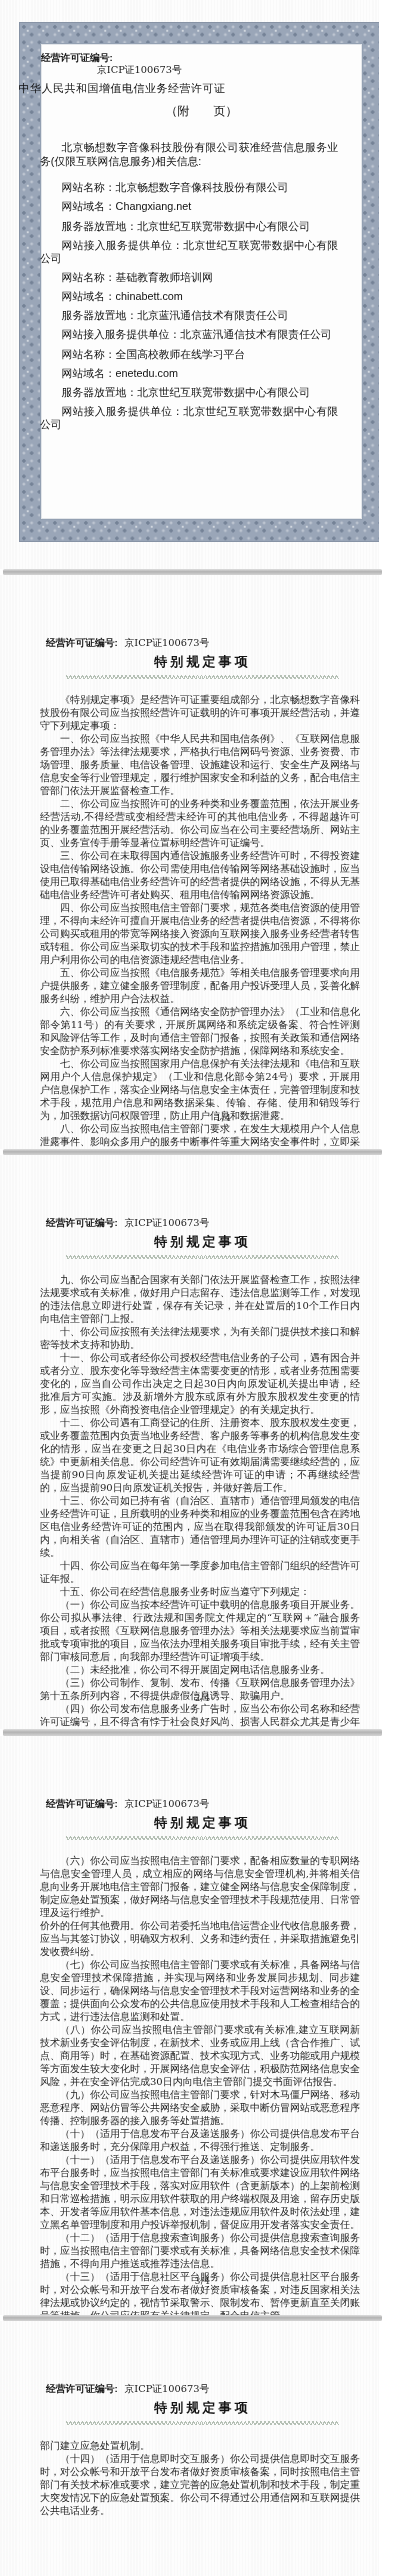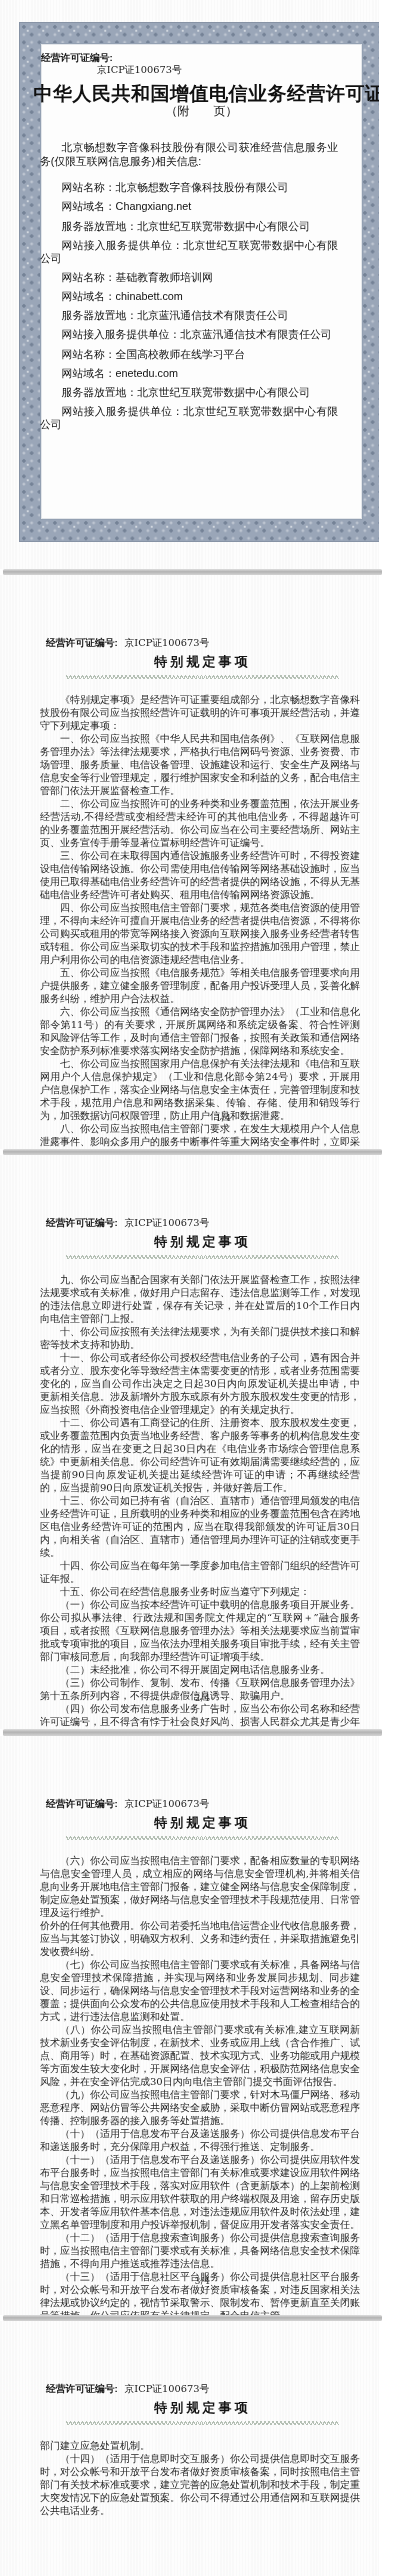--- a/index.html
+++ b/index.html
@@ -58,22 +58,22 @@
     position:absolute;left:41px;top:52px;
     font-family:"Liberation Sans","DejaVu Sans",sans-serif;
     font-weight:700;font-size:9.8px;color:#161616;
   }
   .p1-icp{
     position:absolute;left:97px;top:64px;
     font-size:9.8px;color:#161616;
   }
   .p1-title{
     position:absolute;left:18.5px;top:81px;width:366px;
-    text-align:right;
-    font-weight:700;font-size:19px;letter-spacing:0.5px;color:#101010;
+    text-align:left;
+    font-weight:400;font-size:11px;letter-spacing:0.5px;color:#101010;
   }
   .p1-sub{
     position:absolute;left:18.5px;top:103px;width:366px;
     text-align:center;
     font-weight:400;font-size:12px;color:#101010;
   }
   .p1-body{
     position:absolute;left:40px;top:140px;width:298px;
     font-family:"Liberation Sans","DejaVu Sans",sans-serif;
     font-weight:400;font-size:10.8px;line-height:14px;color:#101010;
@@ -180,21 +180,21 @@
   <div class="sheet sheet3">
     <div class="sp-header">
       <span class="lbl">经营许可证编号:</span>
       <span class="num">京ICP证100673号</span>
     </div>
     <div class="sp-title">特别规定事项</div>
     <div class="wavy"></div>
     <div class="sp-body">
         <p class="para">九、你公司应当配合国家有关部门依法开展监督检查工作，按照法律法规要求或有关标准，做好用户日志留存、违法信息监测等工作，对发现的违法信息立即进行处置，保存有关记录，并在处置后的10个工作日内向电信主管部门上报。</p>
         <p class="para">十、你公司应按照有关法律法规要求，为有关部门提供技术接口和解密等技术支持和协助。</p>
-        <p class="para">十一、你公司或者经你公司授权经营电信业务的子公司，遇有因合并或者分立、股东变化等导致经营主体需要变更的情形，或者业务范围需要变化的，应当自公司作出决定之日起30日内向原发证机关提出申请，中更新相关信息。涉及新增外方股东或原有外方股东股权发生变更的情形，应当按照《外商投资电信企业管理规定》的有关规定执行。</p>
+        <p class="para">十一、你公司或者经你公司授权经营电信业务的子公司，遇有因合并或者分立、股东变化等导致经营主体需要变更的情形，或者业务范围需要变化的，应当自公司作出决定之日起30日内向原发证机关提出申请，经批准后方可实施。涉及新增外方股东或原有外方股东股权发生变更的情形，应当按照《外商投资电信企业管理规定》的有关规定执行。</p>
         <p class="para">十二、你公司遇有工商登记的住所、注册资本、股东股权发生变更，或业务覆盖范围内负责当地业务经营、客户服务等事务的机构信息发生变化的情形，应当在变更之日起30日内在《电信业务市场综合管理信息系统》中更新相关信息。你公司经营许可证有效期届满需要继续经营的，应当提前90日向原发证机关提出延续经营许可证的申请；不再继续经营的，应当提前90日向原发证机关报告，并做好善后工作。</p>
         <p class="para">十三、你公司如已持有省（自治区、直辖市）通信管理局颁发的电信业务经营许可证，且所载明的业务种类和相应的业务覆盖范围包含在跨地区电信业务经营许可证的范围内，应当在取得我部颁发的许可证后30日内，向相关省（自治区、直辖市）通信管理局办理许可证的注销或变更手续。</p>
         <p class="para">十四、你公司应当在每年第一季度参加电信主管部门组织的经营许可证年报。</p>
         <p class="para">十五、你公司在经营信息服务业务时应当遵守下列规定：</p>
         <p class="para">（一）你公司应当按本经营许可证中载明的信息服务项目开展业务。你公司拟从事法律、行政法规和国务院文件规定的“互联网＋”融合服务项目，或者按照《互联网信息服务管理办法》等相关法规要求应当前置审批或专项审批的项目，应当依法办理相关服务项目审批手续，经有关主管部门审核同意后，向我部办理经营许可证增项手续。</p>
         <p class="para">（二）未经批准，你公司不得开展固定网电话信息服务业务。</p>
         <p class="para">（三）你公司制作、复制、发布、传播《互联网信息服务管理办法》第十五条所列内容，不得提供虚假信息诱导、欺骗用户。</p>
         <p class="para">（四）你公司发布信息服务业务广告时，应当公布你公司名称和经营许可证编号，且不得含有悖于社会良好风尚、损害人民群众尤其是青少年身心健康的内容。</p>
         <p class="para">（五）你公司向用户收费应当做到准确、合理，不得向用户收取信息服务项目中明码标</p>
       </div>

